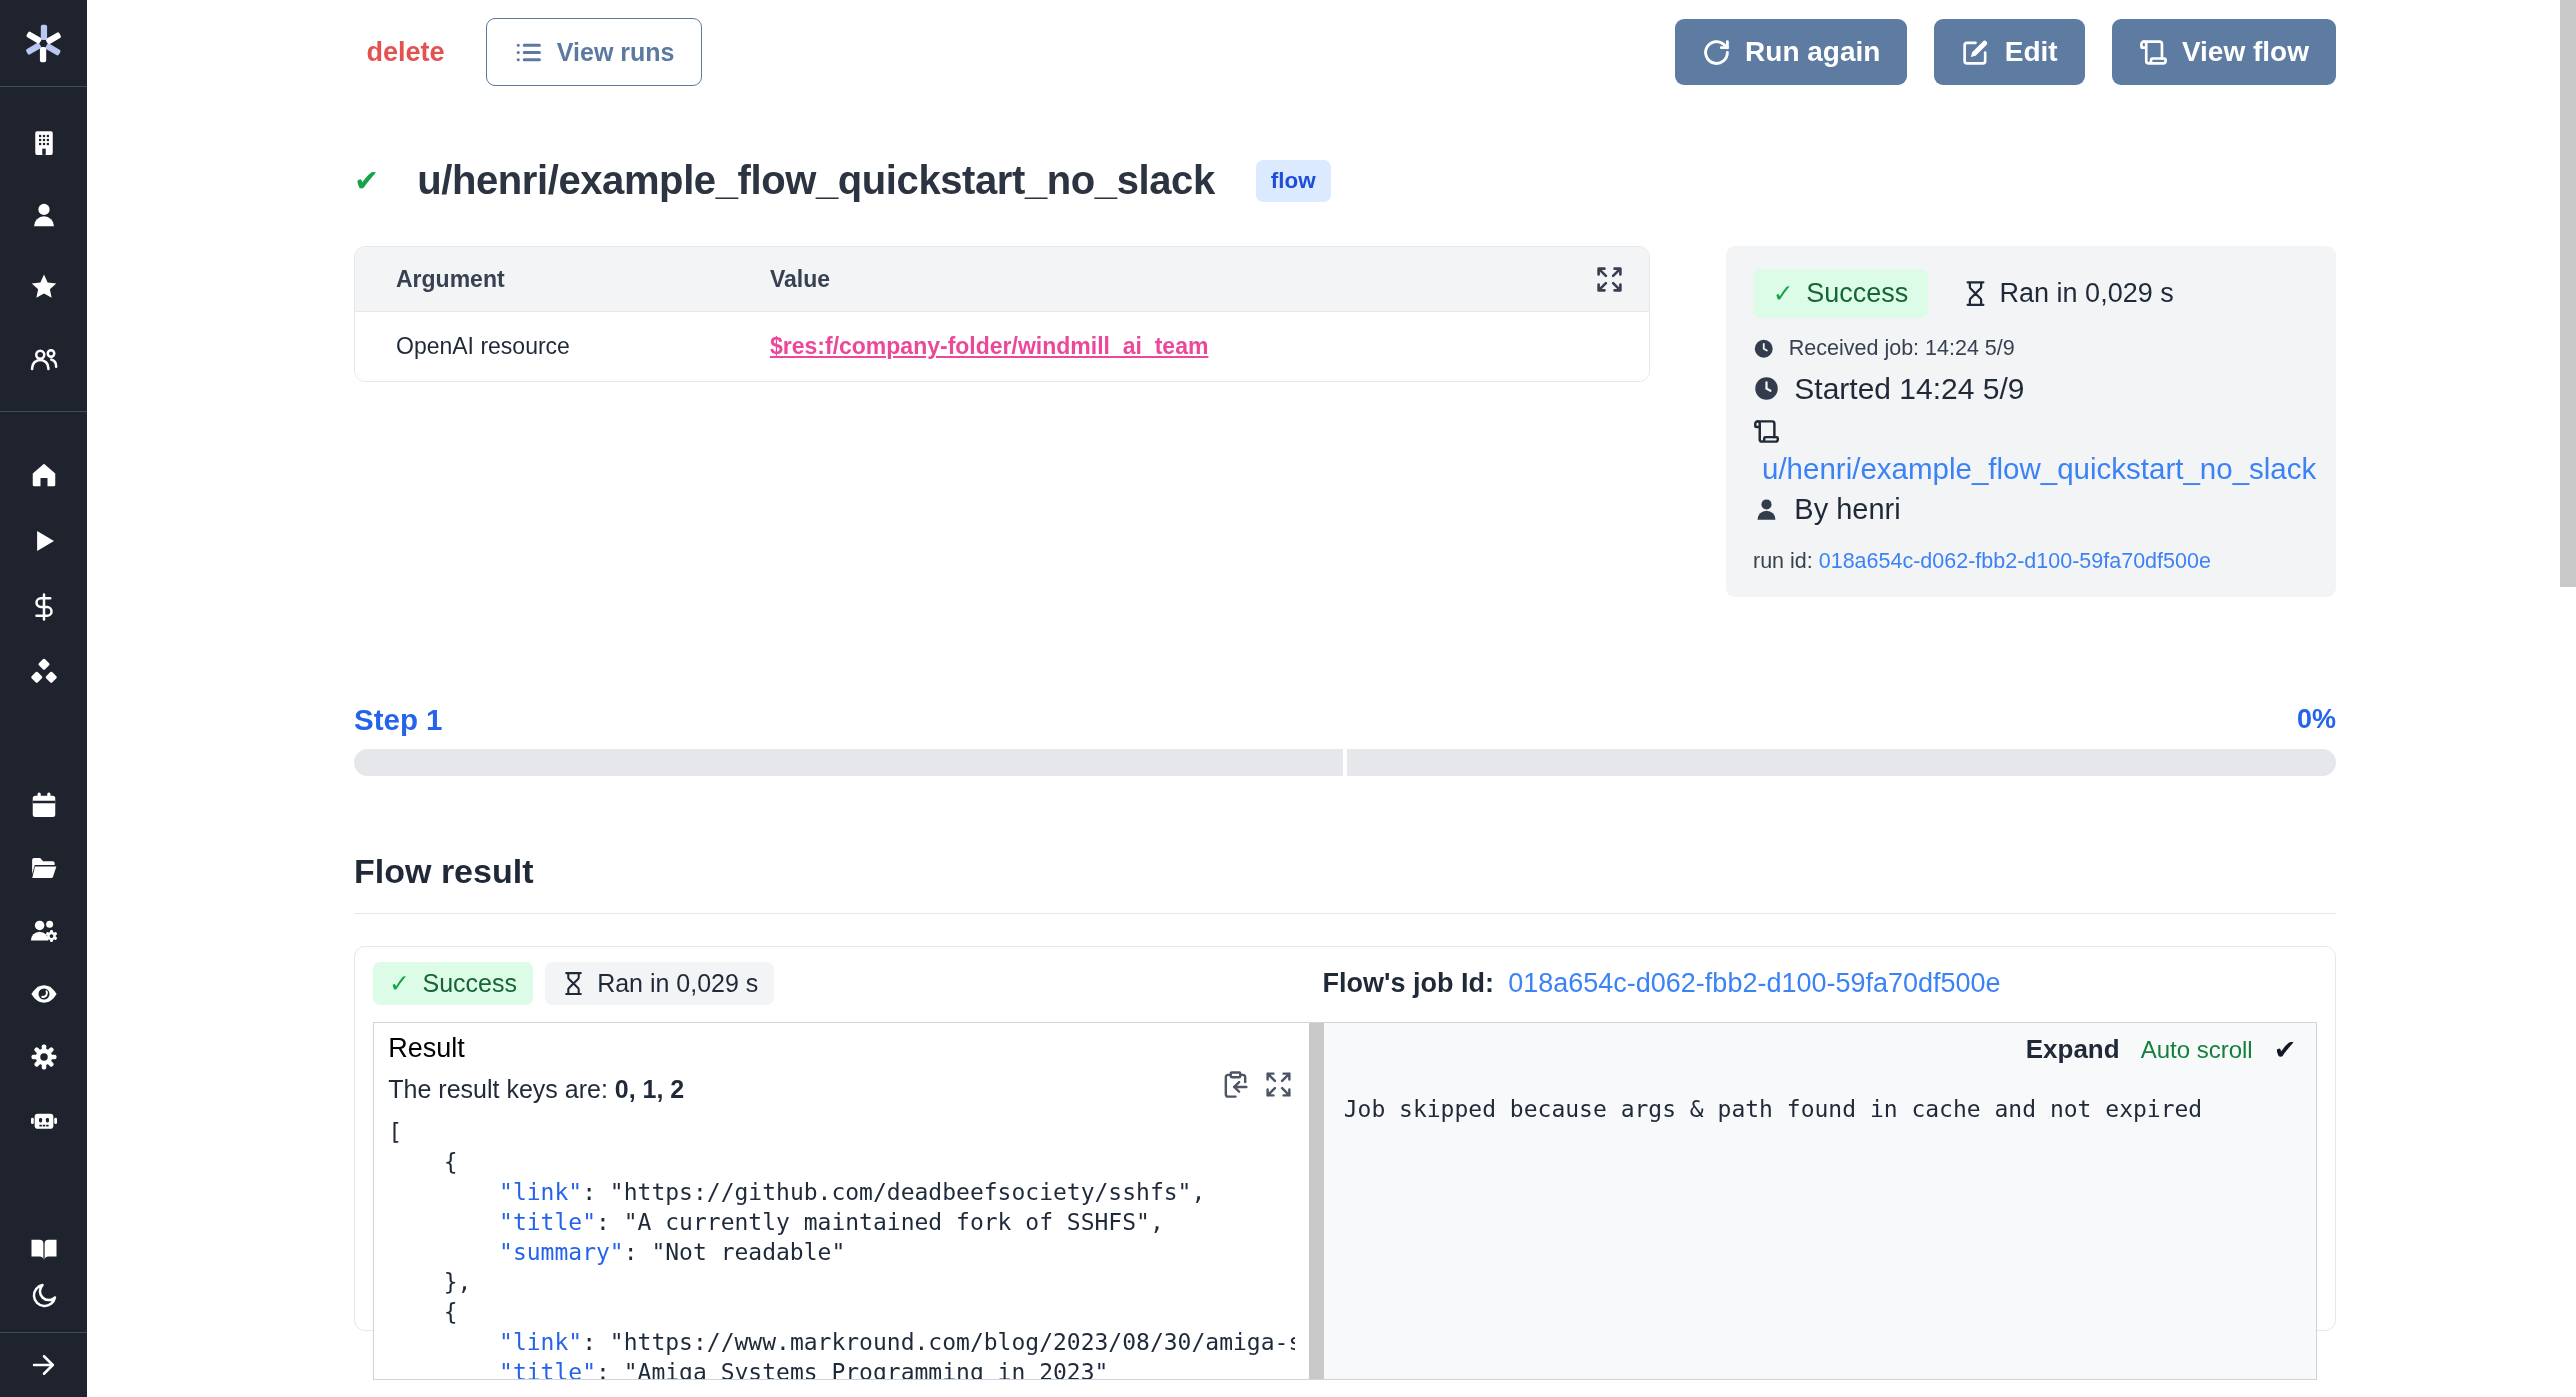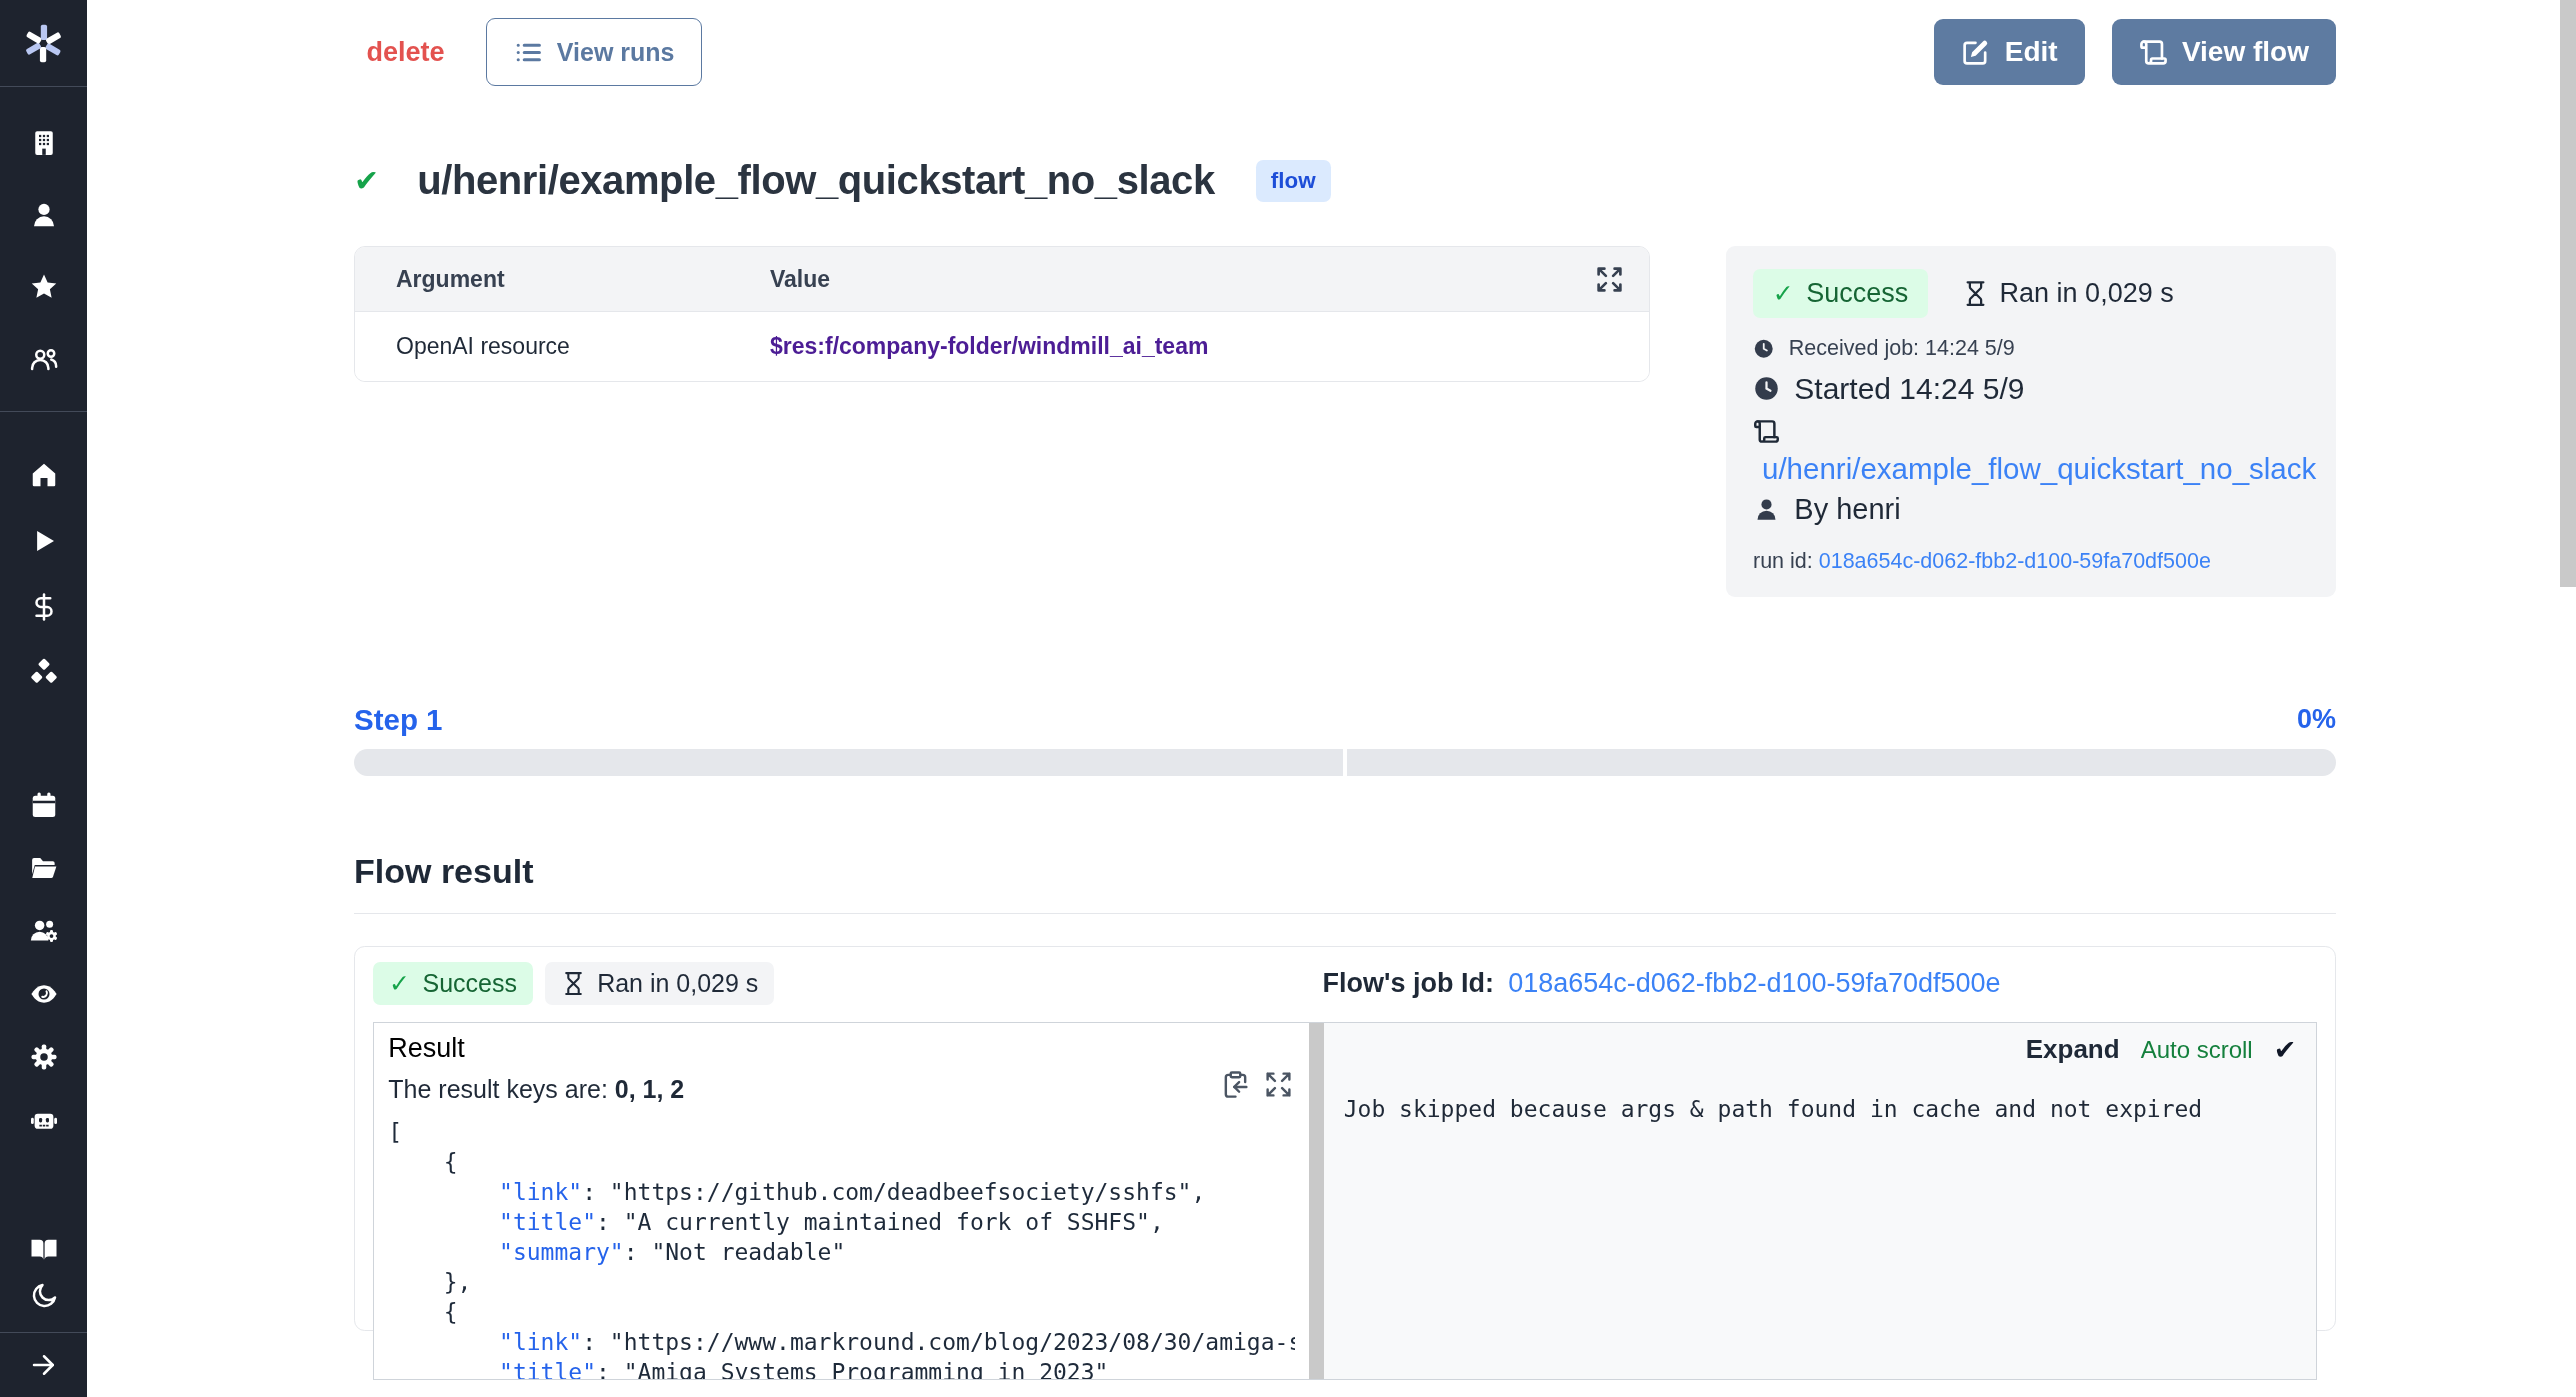--- a/index.html
+++ b/index.html
@@ -51,21 +51,21 @@
   .info-grid { margin-top:43px; display:flex; align-items:flex-start; gap:76px; }
   .args-table { width:1296px; border:0.9px solid #e5e7eb; border-radius:11px; overflow:hidden; }
   .t-head { display:flex; align-items:center; background:#f3f4f6; height:64px;
     font-size:23px; font-weight:600; color:#374151; }
   .t-c1 { width:415px; padding-left:41px; }
   .t-c2 { flex:1; }
   .t-expand { margin-right:25px; cursor:pointer; }
   .t-expand svg { width:29px; height:29px; stroke:#374151; display:block; }
   .t-row { display:flex; align-items:center; height:70px; background:#fff;
     border-top:0.9px solid #e5e7eb; font-size:23px; color:#1f2937; }
-  .t-val { color:#4c1d95; font-weight:700; }
+  .t-val { color:#ec4899; font-weight:700;text-decoration:underline; }
 
   .info-panel { width:610px; background:#f3f4f6; border-radius:9px; padding:23px 27px; }
   .ip-row1 { display:flex; align-items:center; }
   .success-badge { background:#dcfce7; border-radius:7.2px; padding:9px 19.7px; display:flex;
     align-items:center; gap:12.5px; font-size:27px; color:#166534; }
   .success-badge .chk { color:#16a34a; font-weight:700; font-size:25px; }
   .dur { display:flex; align-items:center; gap:10.7px; margin-left:34px; font-size:27px; color:#1f2937; }
   .dur svg, .ip-ic svg { width:27px; height:27px; display:block; }
   .hg { stroke:#1f2937; fill:none; stroke-width:2; stroke-linecap:round; stroke-linejoin:round; }
   .ip-line { display:flex; align-items:center; gap:14.3px; }
@@ -317,20 +317,27 @@
     <div class="topbar">
       <span class="delete-link">delete</span>
       <button class="view-runs-btn">
         <svg viewBox="0 0 24 24" fill="none" stroke-width="2.6" stroke-linecap="round">
           <path d="M3.5 6h.01M3.5 12h.01M3.5 18h.01M8.5 6H21M8.5 12H21M8.5 18H21"></path>
         </svg>
         <span>View runs</span>
       </button>
       <div class="spacer"></div>
       <button class="primary-btn">
+        <svg viewBox="0 0 24 24" fill="none" stroke-width="2.4" stroke-linecap="round" stroke-linejoin="round">
+          <path d="M21 12a9 9 0 1 1-2.64-6.36L21 8"></path>
+            <path d="M21 3v5h-5"></path>
+        </svg>
+        <span>Run again</span>
+      </button>
+      <button class="primary-btn">
         <svg viewBox="0 0 24 24" fill="none" stroke-width="2.2" stroke-linecap="round" stroke-linejoin="round">
           <path d="M12 4H5a2 2 0 0 0-2 2v13a2 2 0 0 0 2 2h13a2 2 0 0 0 2-2v-7"></path>
           <path fill="#fff" stroke="none" d="M18.2 2.8a2 2 0 0 1 2.9 2.9l-9 9-3.9 1 1-3.9z"></path>
         </svg>
         <span>Edit</span>
       </button>
       <button class="primary-btn">
         <svg viewBox="0 0 24 24" fill="none" stroke-width="2.2" stroke-linecap="round" stroke-linejoin="round">
           <path d="M19 17V5a2 2 0 0 0-2-2H4"></path>
           <path d="M8 21h12a2 2 0 0 0 2-2v-1a1 1 0 0 0-1-1H11a1 1 0 0 0-1 1v1a2 2 0 1 1-4 0V5a2 2 0 1 0-4 0v2a1 1 0 0 0 1 1h3"></path>

